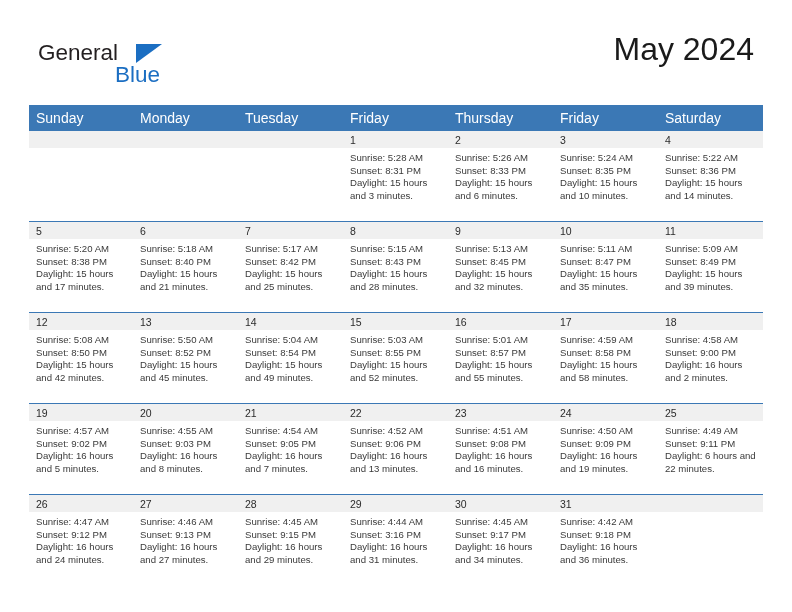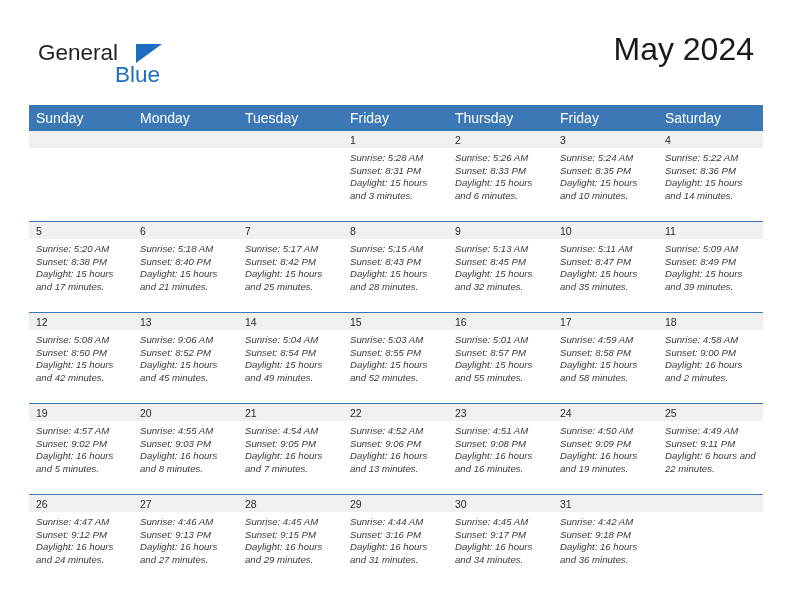--- a/index.html
+++ b/index.html
@@ -139,21 +139,20 @@
   }
   .daynum-band.empty {
     background: #f0f0f0;
   }
 
   .cell-body {
     padding: 4px 6px 0 7px;
     font-size: 9.6px;
     line-height: 12.6px;
     color: #3a3a3a;
-    font-style: italic;
   }
   .cell-body div {
     white-space: nowrap;
   }
   .cell-body .daylight-line {
     white-space: normal;
   }
   .cell-empty .cell-body {
     visibility: hidden;
   }
@@ -351,21 +350,21 @@
                 <div>Sunrise: 5:08 AM</div>
                 <div>Sunset: 8:50 PM</div>
                 <div class="daylight-line">Daylight: 15 hours and 42 minutes.</div>
               </div>
             </div>
           </td>
           <td>
             <div class="cell-inner">
               <div class="daynum-band">13</div>
               <div class="cell-body">
-                <div>Sunrise: 9:06 AM</div>
+                <div>Sunrise: 5:50 AM</div>
                 <div>Sunset: 8:52 PM</div>
                 <div class="daylight-line">Daylight: 15 hours and 45 minutes.</div>
               </div>
             </div>
           </td>
           <td>
             <div class="cell-inner">
               <div class="daynum-band">14</div>
               <div class="cell-body">
                 <div>Sunrise: 5:04 AM</div>

